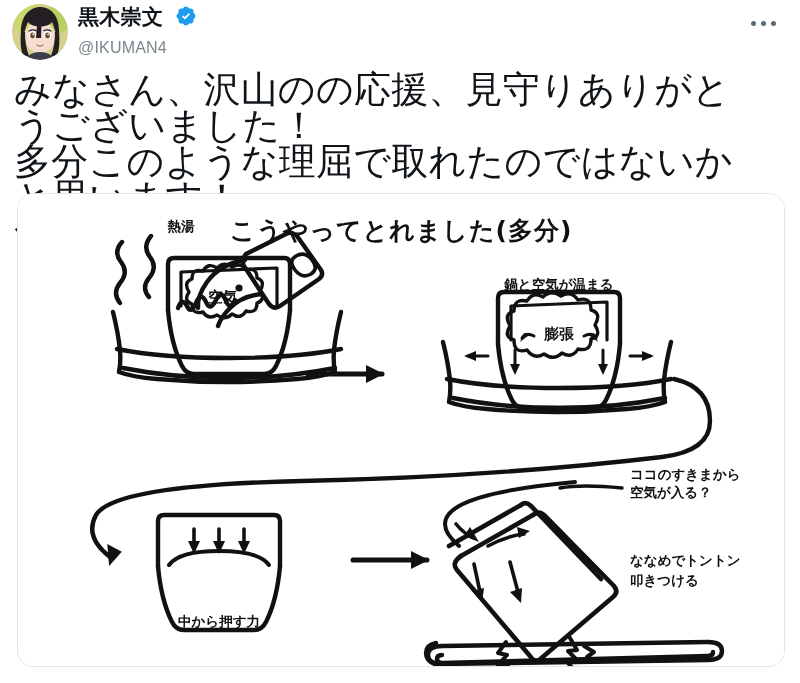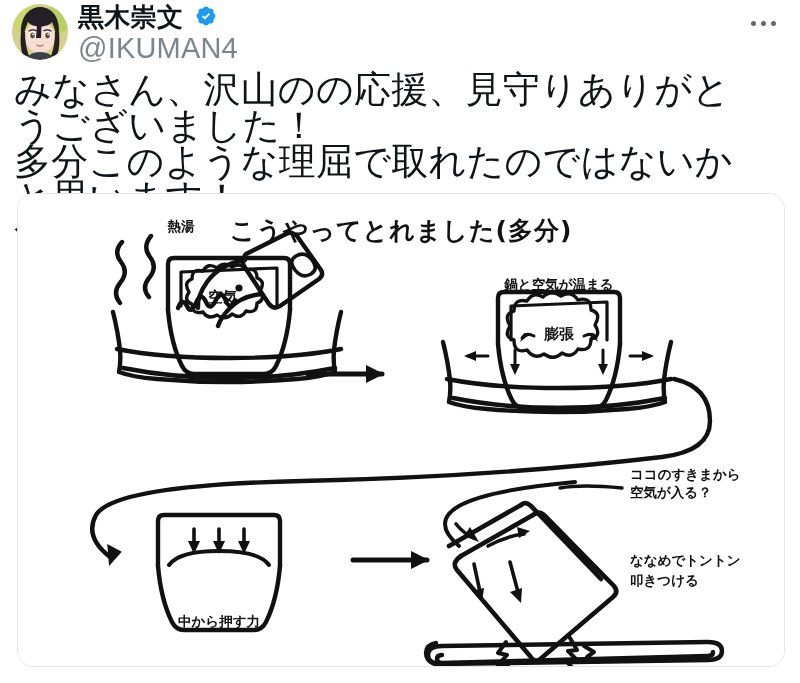--- a/index.html
+++ b/index.html
@@ -32,39 +32,39 @@
     overflow: hidden;
     background: #cfd9de;
   }
   .avatar svg { display: block; width: 56px; height: 56px; }
 
   .name-block {
     position: absolute;
     left: 78px; top: 2px;
   }
   .display-name {
-    font-size: 26px;
+    font-size: 21px;
     font-weight: bold;
     line-height: 30px;
     color: #0f1419;
     letter-spacing: .3px;
     display: inline-block;
     vertical-align: middle;
   }
   .verified-badge {
     display: inline-block;
     vertical-align: middle;
     margin-left: 7px;
     margin-bottom: 3px;
     width: 22px; height: 22px;
   }
   .verified-badge svg { display: block; width: 22px; height: 22px; }
   .handle {
     display: block;
-    font-size: 29px;
+    font-size: 16px;
     line-height: 28px;
     color: #7b868c;
     margin-top: 2px;
     letter-spacing: .2px;
   }
 
   .more-button {
     position: absolute;
     right: 18px; top: 10px;
     width: 38px; height: 26px;

